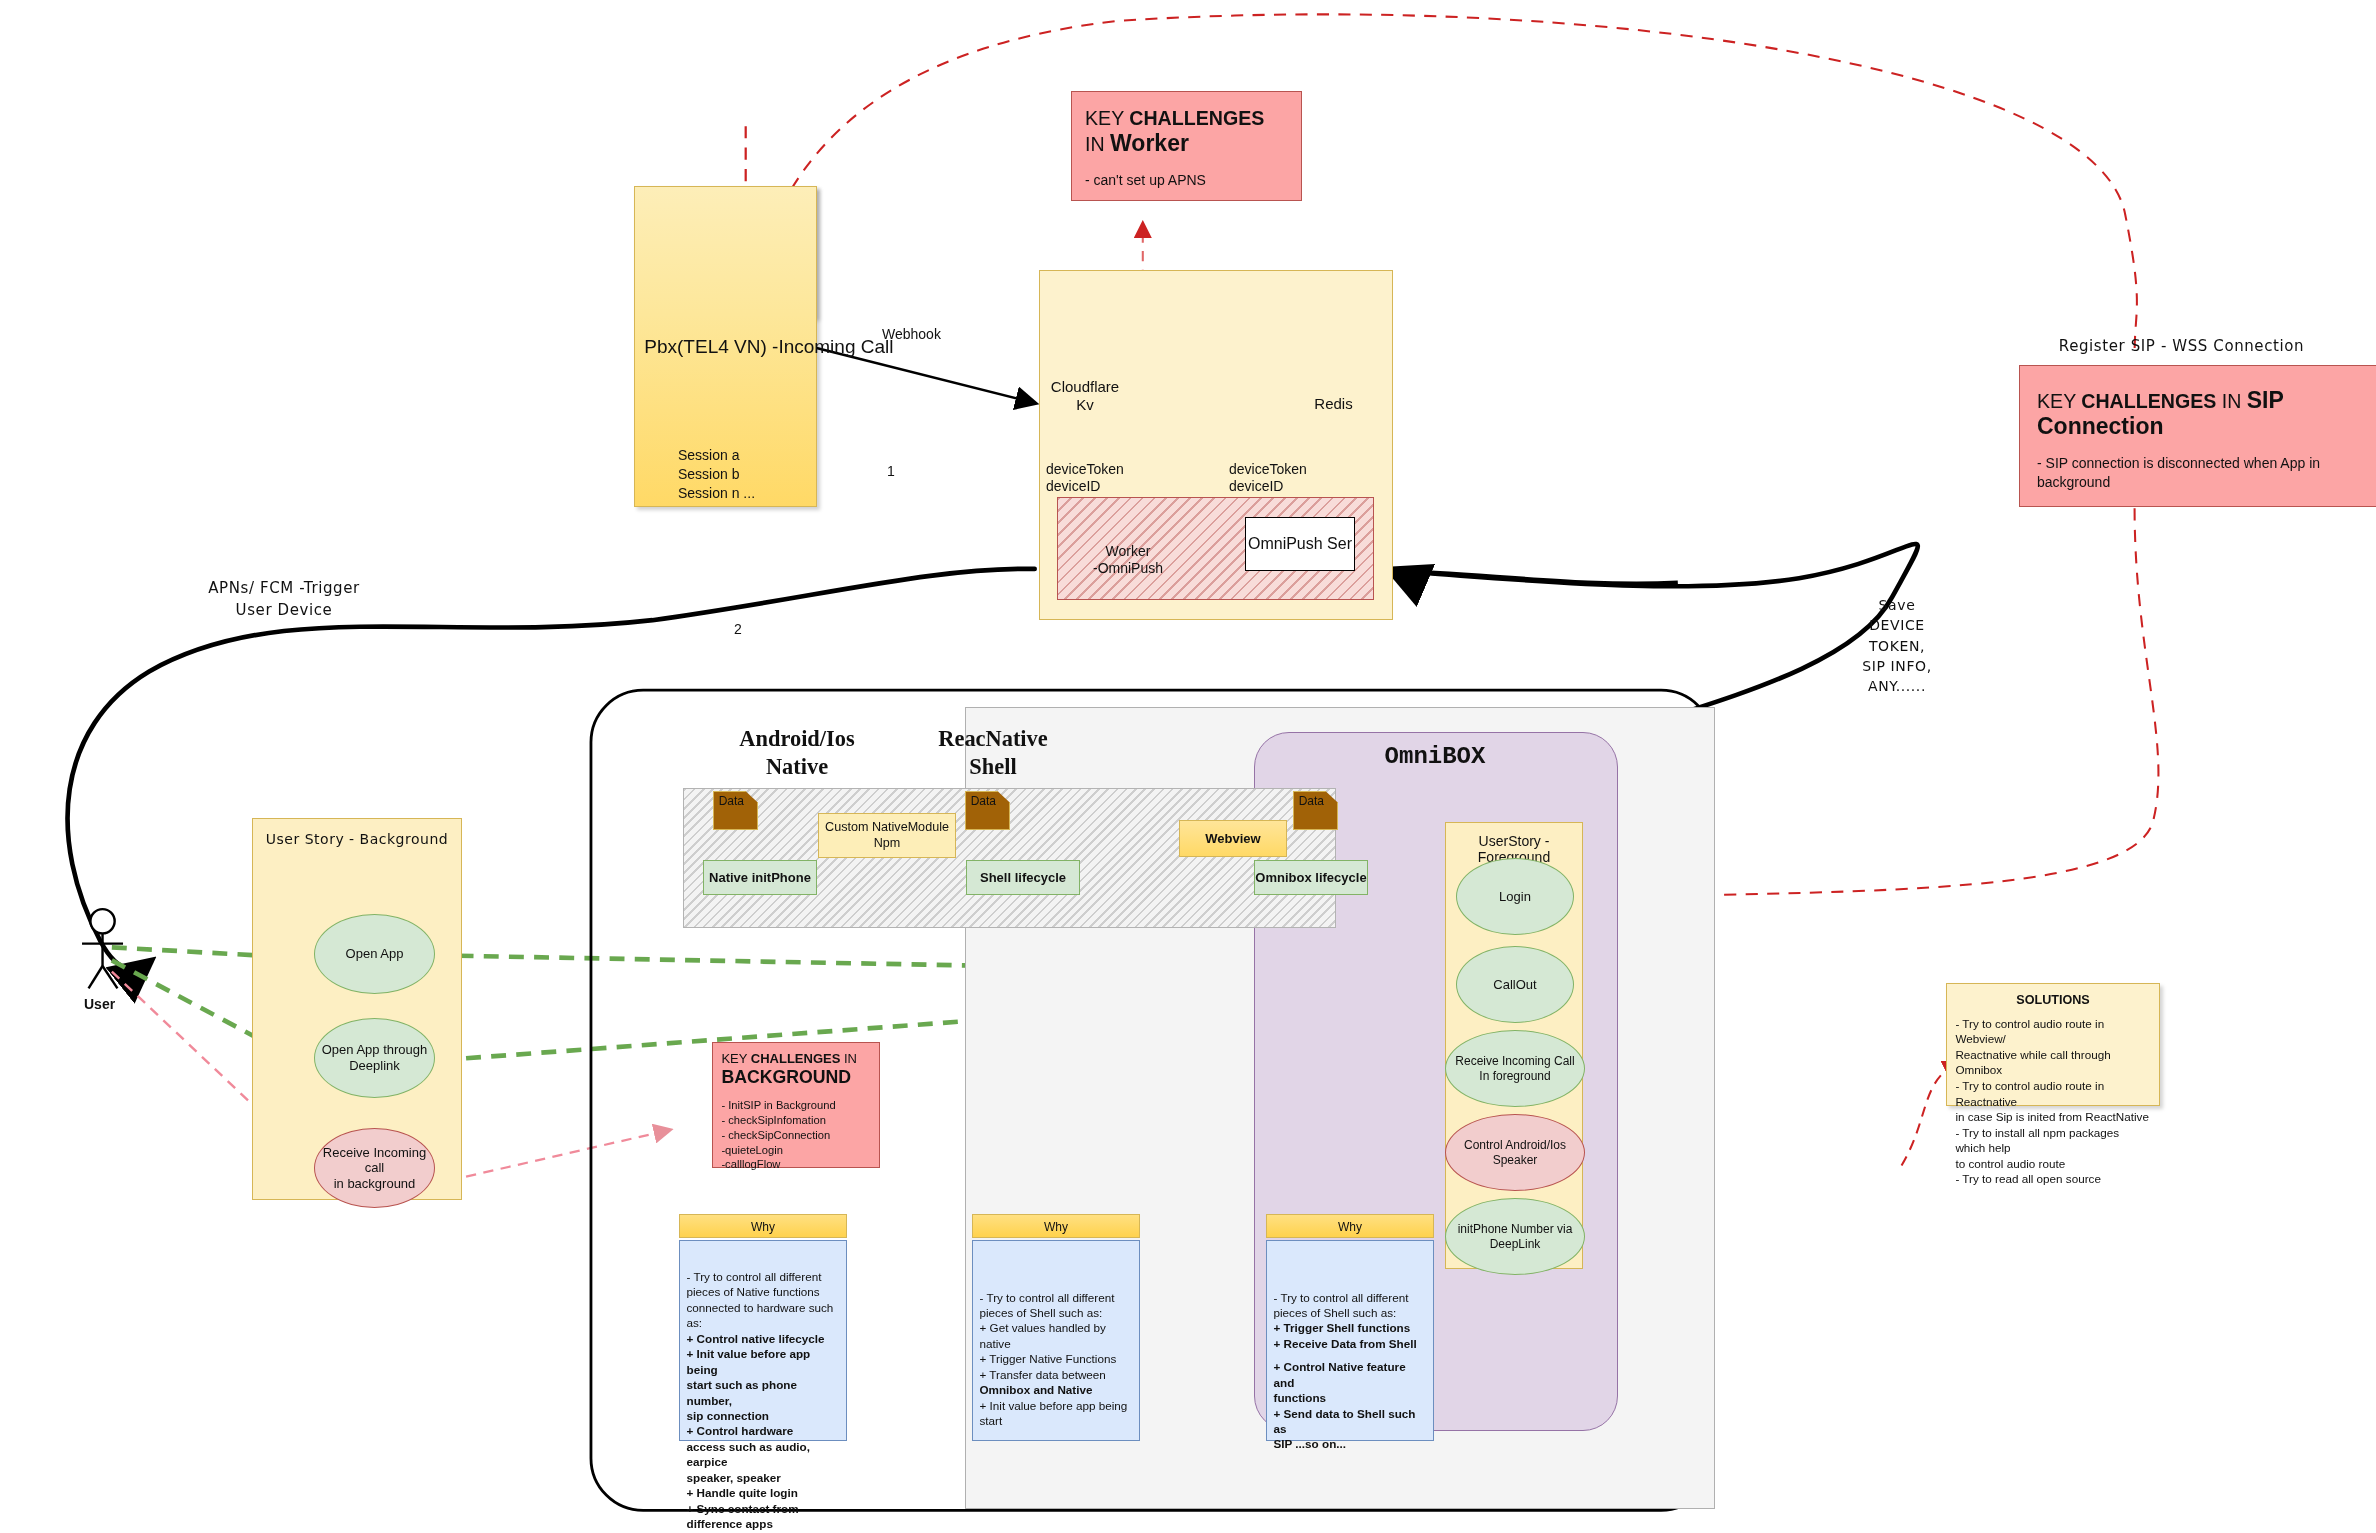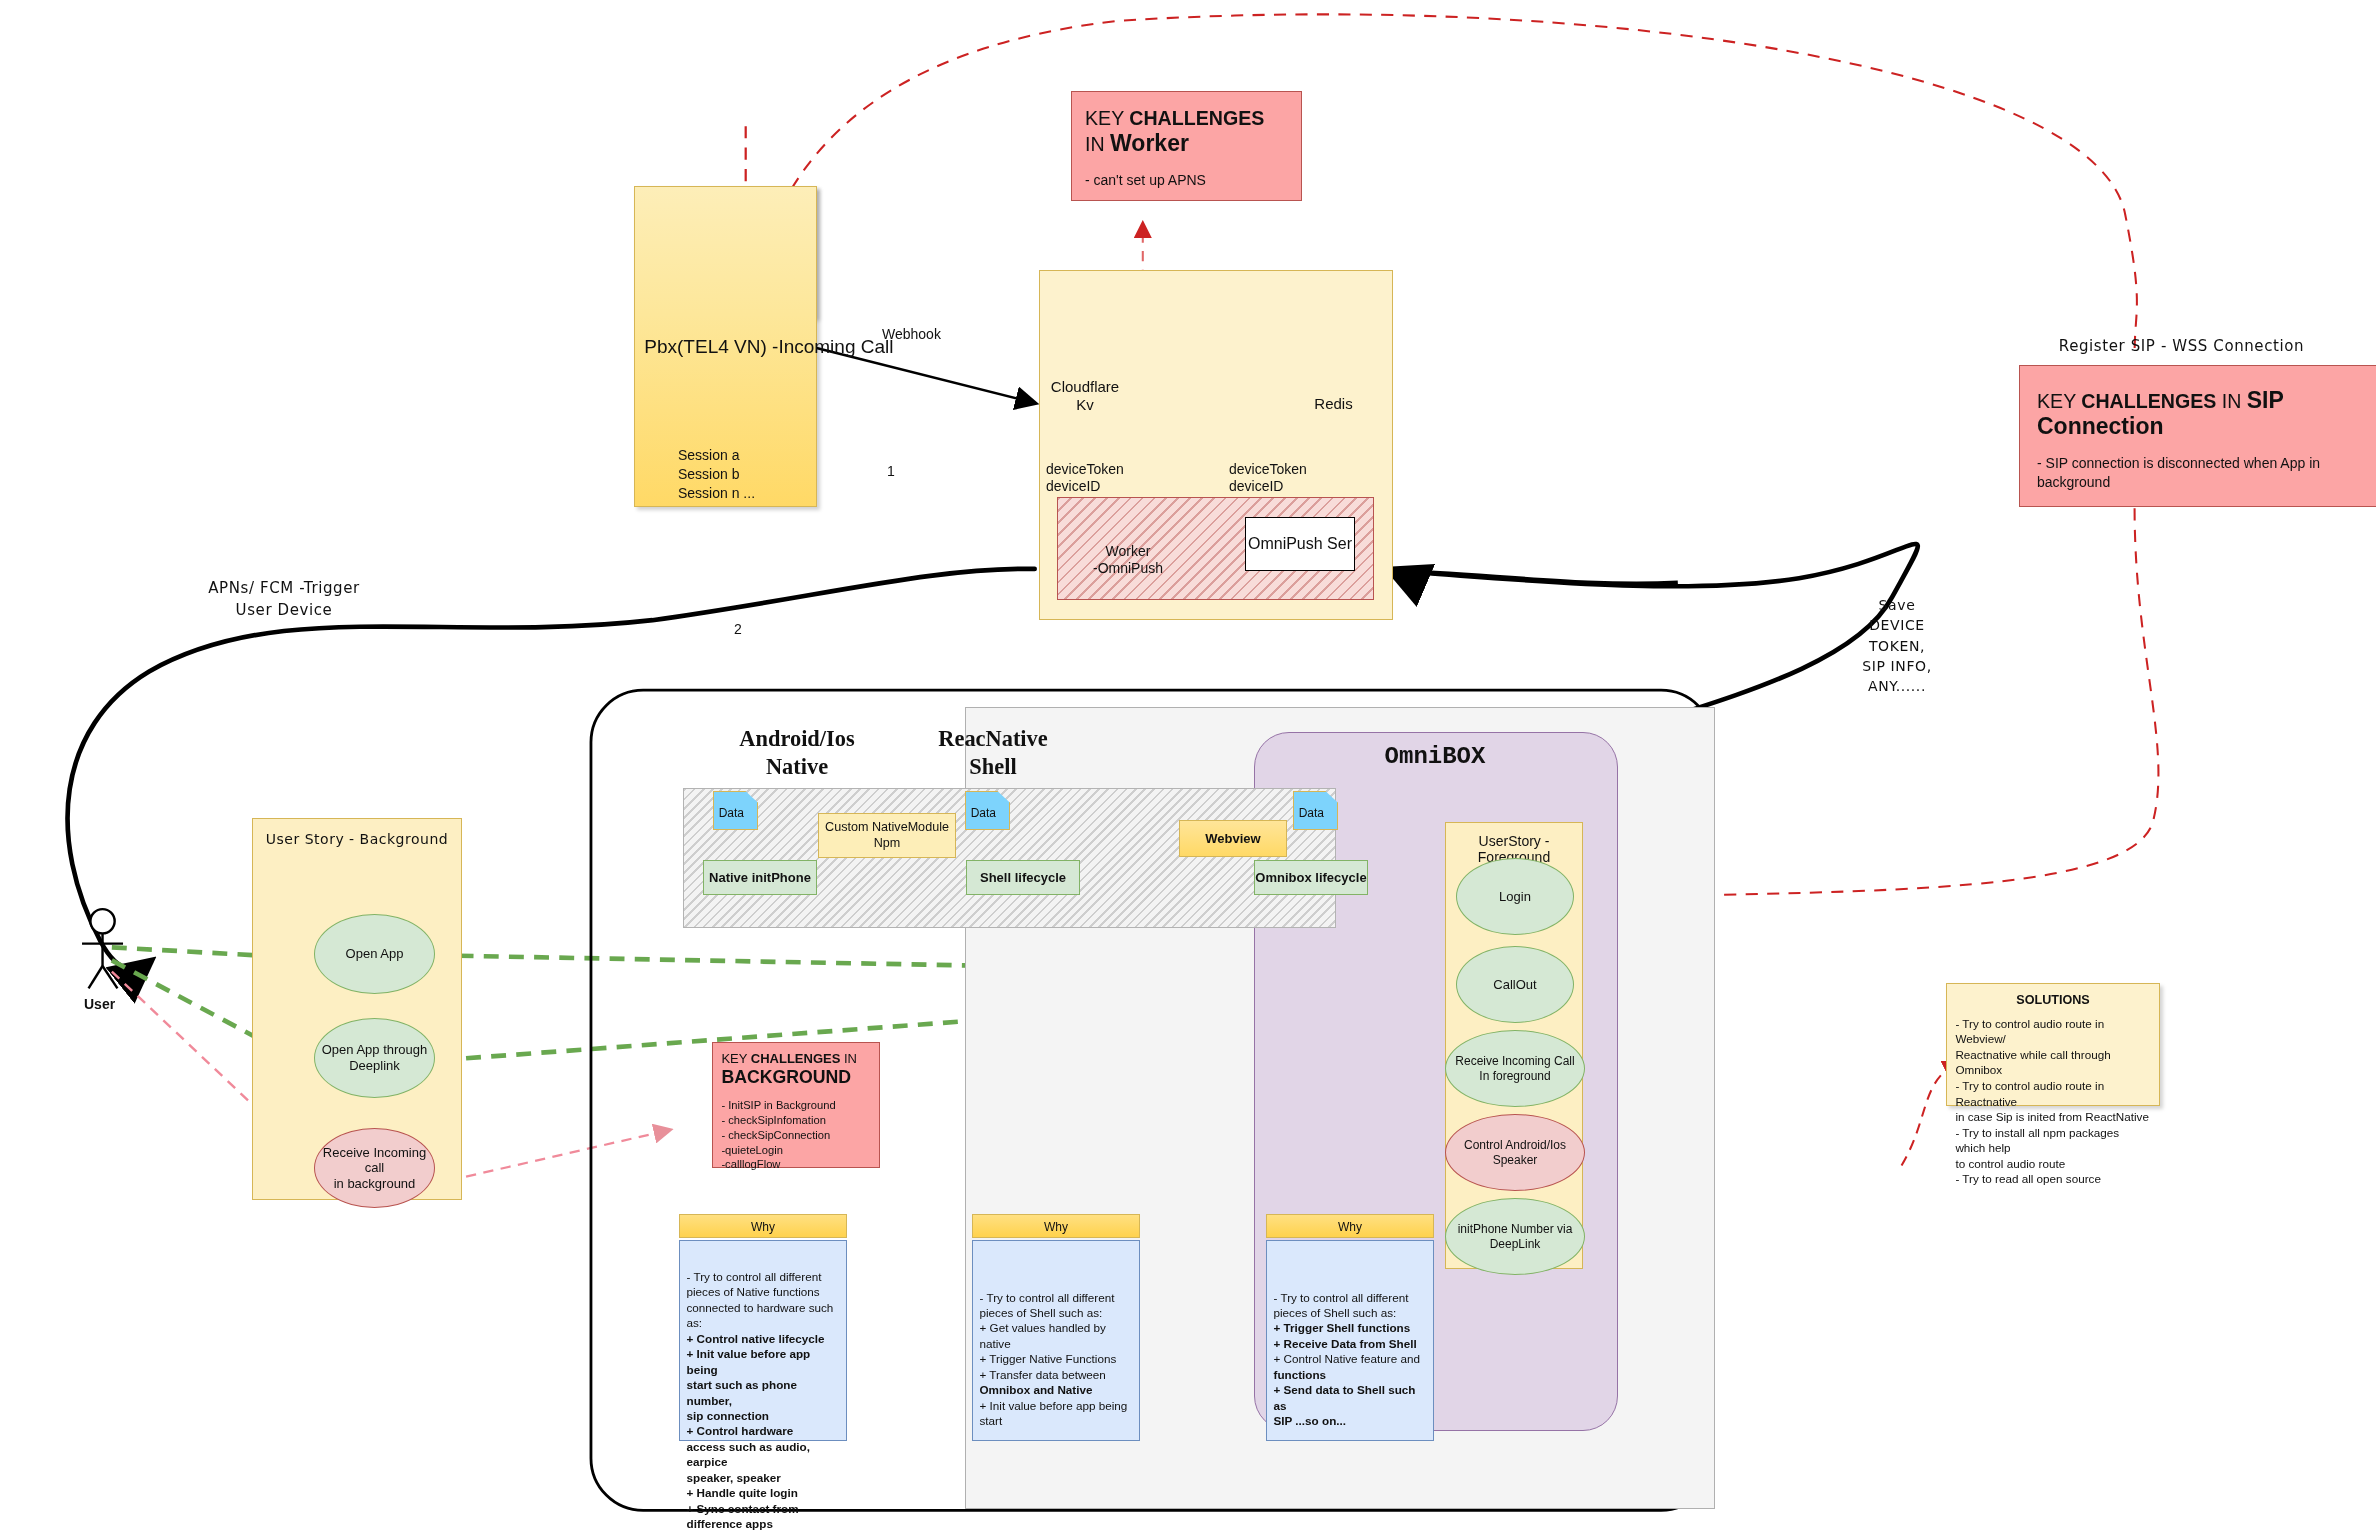--- a/index.html
+++ b/index.html
@@ -31,22 +31,22 @@
   .hatchband{
       background-color:#f3f3f3;
       background-image:repeating-linear-gradient(135deg, rgba(120,120,120,.30) 0 1.9px, rgba(0,0,0,0) 1.9px 6.5px);
       border:1.3px solid #b3b3b3;}
 
   .greenpill{background:#d5e8d4;border:1.3px solid #82b366;font-weight:bold;
              display:flex;align-items:center;justify-content:center;font-size:13px;}
   .yellowpill{background:linear-gradient(180deg,#ffe599 0%,#ffd966 100%);border:1.3px solid #d6b656;
               display:flex;align-items:center;justify-content:center;font-size:13px;font-weight:bold;
               text-align:center;line-height:1.2;}
-  .notecard{background:#7dd3fc;border:1.3px solid #d6b656;font-size:12px;
-            display:flex;align-items:flex-start;justify-content:flex-start;padding-left:4.7px;padding-top:14px;
+  .notecard{background:#a16207;border:1.3px solid #d6b656;font-size:12px;
+            display:flex;align-items:flex-start;justify-content:flex-start;padding-left:4.7px;padding-top:2px;
             clip-path:polygon(0 0,72% 0,100% 30%,100% 100%,0 100%);}
 
   .storybox{background:#fdefc3;border:1.4px solid #d6b656;}
   .storybox .title{text-align:center;font-size:14px;padding-top:12px;
                    font-family:"DejaVu Sans",sans-serif;letter-spacing:0.5px;}
   .storyfg{background:#fdefc3;border:1.4px solid #d6b656;}
   .storyfg .title{text-align:center;font-size:14px;padding-top:10.3px;}
 
   .ell{position:absolute;border-radius:50%;display:flex;align-items:center;justify-content:center;
        text-align:center;font-size:13px;line-height:1.2;}
@@ -324,21 +324,21 @@
     <div>start</div>
   </div>
 
   <div class="node whyhdr" style="left:1266px;top:1214px;width:168px;">Why</div>
   <div class="node whybox" style="left:1266px;top:1240px;width:168px;height:201px;">
     <div style="height:41px;"></div>
     <div>- Try to control all different</div>
     <div>pieces of Shell such as:</div>
     <div style="font-weight:bold;">+ Trigger Shell functions</div>
     <div style="font-weight:bold;">+ Receive Data from Shell</div>
-    <div style="font-weight:normal;">+ Control Native feature and</div>
+    <div style="font-weight:bold;margin-top:8px;">+ Control Native feature and</div>
     <div style="font-weight:bold;">functions</div>
     <div style="font-weight:bold;">+ Send data to Shell such as</div>
     <div style="font-weight:bold;">SIP ...so on...</div>
   </div>
 
 
   <div class="node solbox" style="left:1946px;top:983px;width:214px;height:123px;">
     <div class="t">SOLUTIONS</div>
     <div>- Try to control audio route in Webview/</div>
     <div>Reactnative while call through Omnibox</div>

